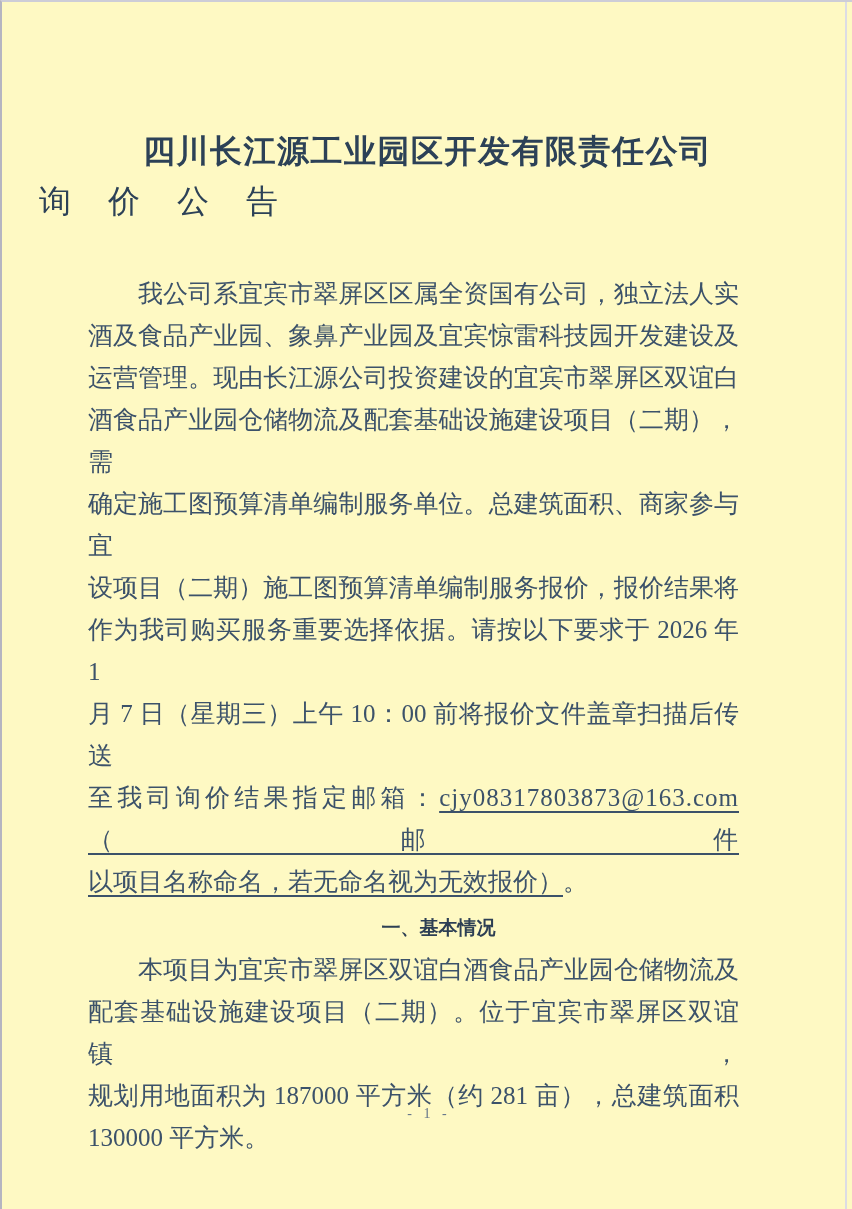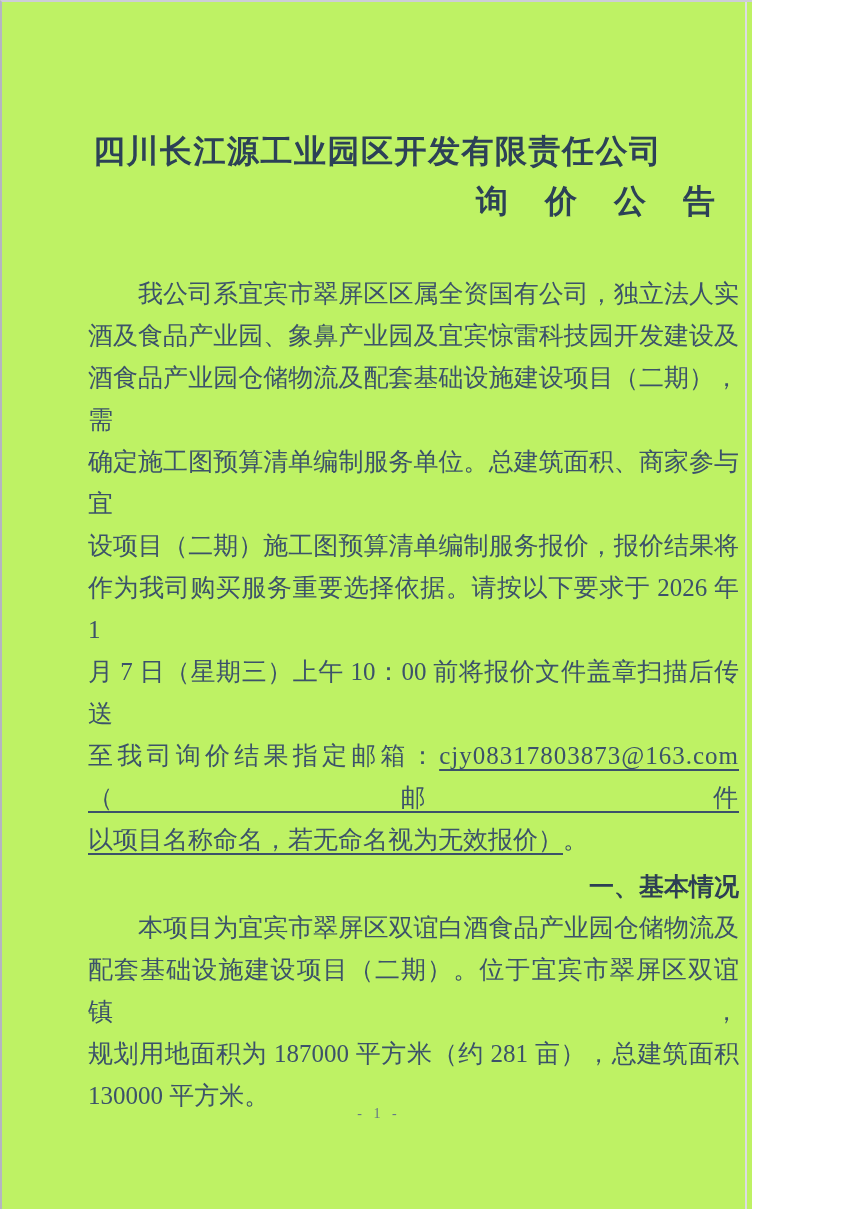--- a/index.html
+++ b/index.html
@@ -2,23 +2,23 @@
 <html><head>
 <meta charset="utf-8">
 <style>
   html, body {
     margin: 0;
     padding: 0;
     background: #ffffff;
   }
   .page {
     position: relative;
-    width: 752px;
+    width: 852px;
     height: 1209px;
-    background: #bef264;
+    background: #fef9c3;
     box-sizing: border-box;
     border-left: 2px solid #b5b5c1;
     border-top: 2px solid #cdcdd7;
     overflow: hidden;
     font-family: "Liberation Serif", "DejaVu Serif", serif;
     color: #3c526a;
   }
   .scan-edge-right {
     position: absolute;
     top: 0;
@@ -32,24 +32,24 @@
     text-align: center;
     font-size: 32px;
     line-height: 44px;
     font-weight: bold;
     letter-spacing: 1.5px;
     text-indent: 1.5px;
     color: #2c4157;
   }
   .doc-subtitle {
     margin-top: 6px;
-    text-align: right;
+    text-align: left;
     font-size: 32px;
     line-height: 44px;
-    font-weight: bold;
+    font-weight: normal;
     letter-spacing: 37px;
     text-indent: 37px;
     color: #2c4157;
   }
   .doc-body {
     margin: 50px 0 0 86px;
     width: 651px;
     font-size: 25px;
     line-height: 42px;
   }
@@ -68,25 +68,25 @@
     text-decoration: underline;
     text-underline-offset: 5px;
     text-decoration-thickness: 1.5px;
   }
   .email {
     letter-spacing: 1px;
   }
   .section-heading {
     font-family: "Liberation Sans", "DejaVu Sans", sans-serif;
     font-weight: bold;
-    font-size: 25px;
+    font-size: 19px;
     line-height: 42px;
     color: #2d3f54;
     padding-left: 50px;
-    text-align: right;
+    text-align: center;
   }
   .h1-adjust { margin-top: 4px; }
   .page-number {
     position: absolute;
     top: 1104px;
     left: 0;
     width: 100%;
     text-align: center;
     font-size: 14px;
     letter-spacing: 4px;
@@ -101,20 +101,21 @@
   <div class="scan-edge-right"></div>
 
   <div class="doc-title">四川长江源工业园区开发有限责任公司</div>
 
   <div class="doc-subtitle">询价公告</div>
 
   <div class="doc-body">
 
     <div class="jline indent2">我公司系宜宾市翠屏区区属全资国有公司，独立法人实</div>
     <div class="jline">酒及食品产业园、象鼻产业园及宜宾惊雷科技园开发建设及</div>
+    <div class="jline">运营管理。现由长江源公司投资建设的宜宾市翠屏区双谊白</div>
     <div class="jline">酒食品产业园仓储物流及配套基础设施建设项目（二期），需</div>
     <div class="jline">确定施工图预算清单编制服务单位。总建筑面积、商家参与宜</div>
     <div class="jline">设项目（二期）施工图预算清单编制服务报价，报价结果将</div>
     <div class="jline">作为我司购买服务重要选择依据。请按以下要求于 2026 年 1</div>
     <div class="jline">月 7 日（星期三）上午 10：00 前将报价文件盖章扫描后传送</div>
 
     <div class="jline"><span>至我司询价结果指定邮箱：</span><span class="u email">cjy08317803873@163.com（邮件</span></div>
 
     <div class="lline"><span class="u">以项目名称命名，若无命名视为无效报价）</span><span>。</span></div>
 

